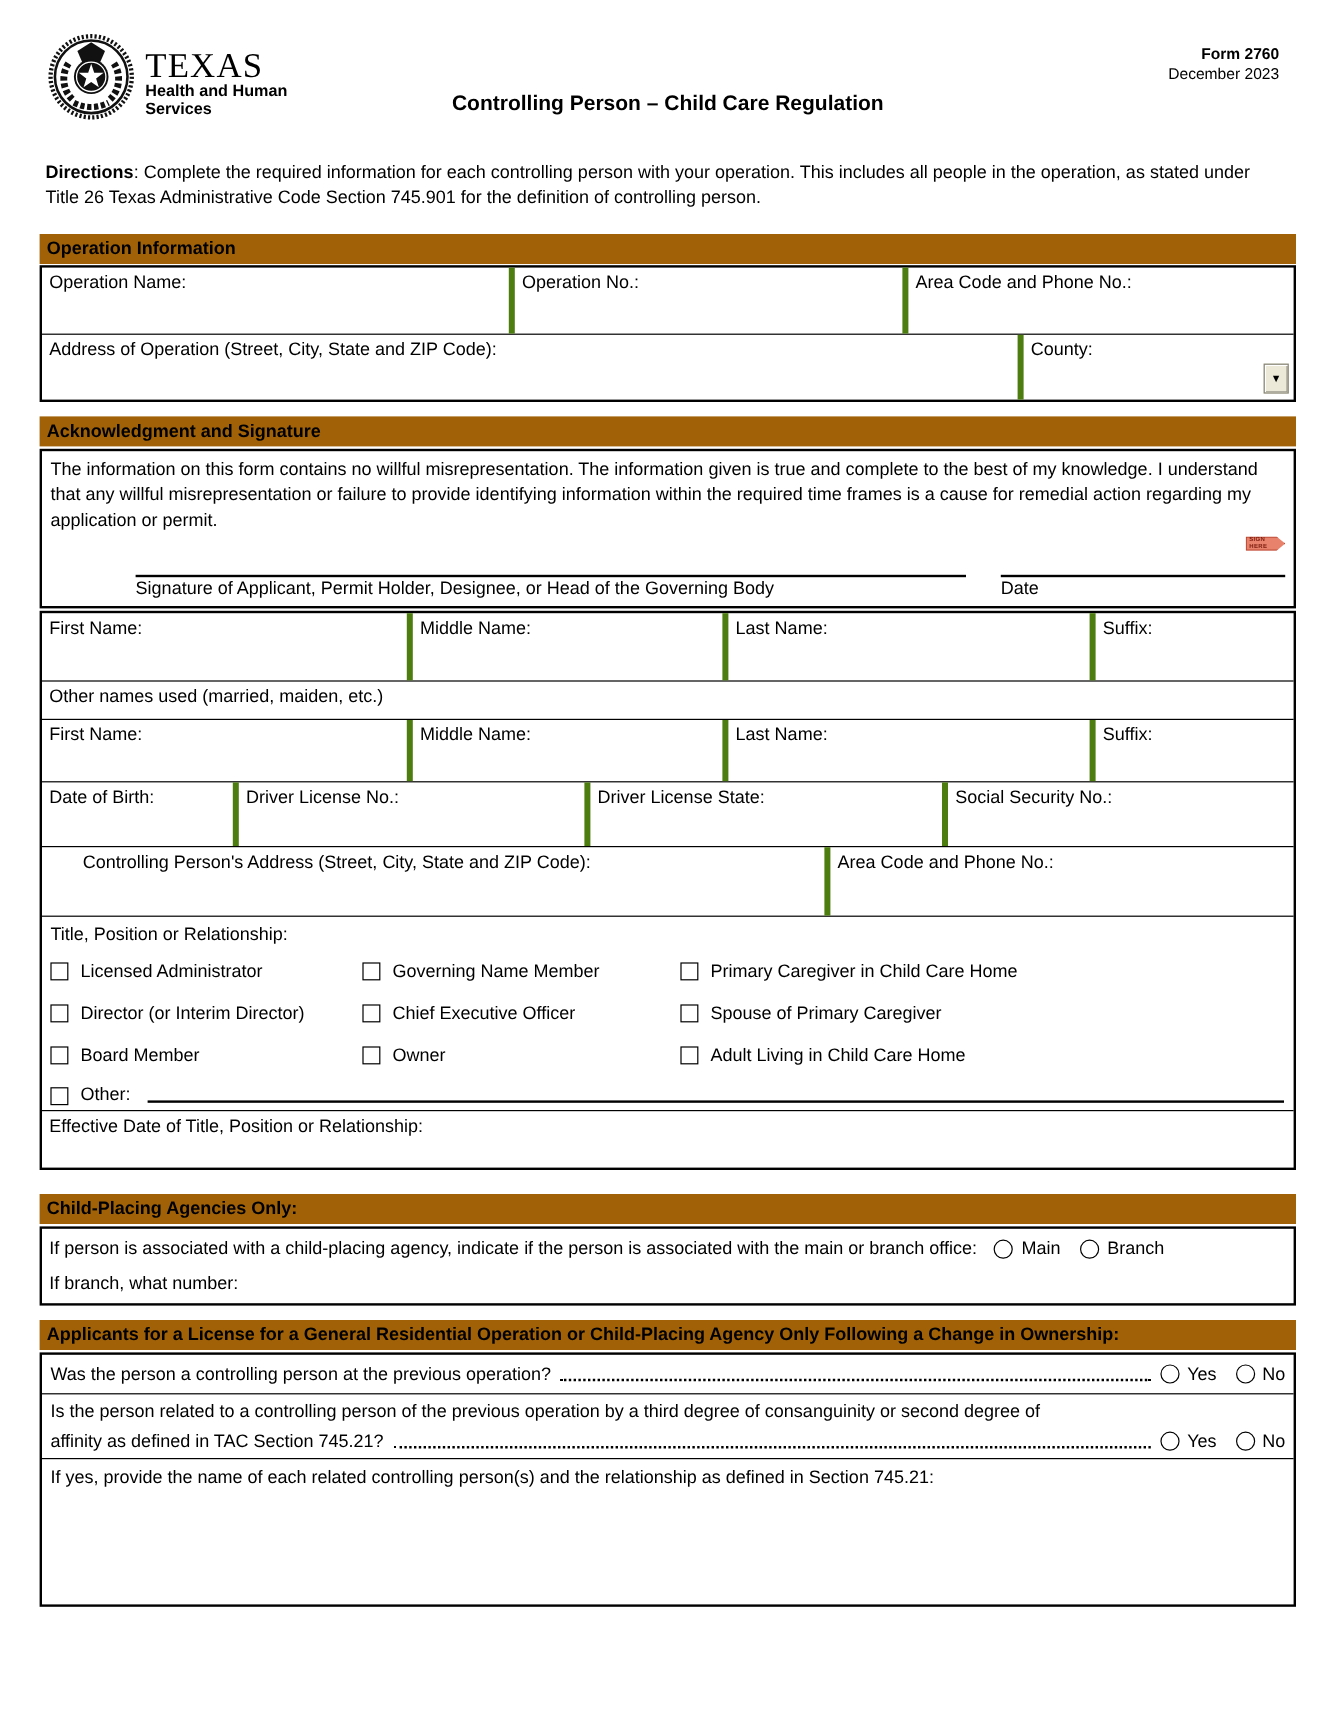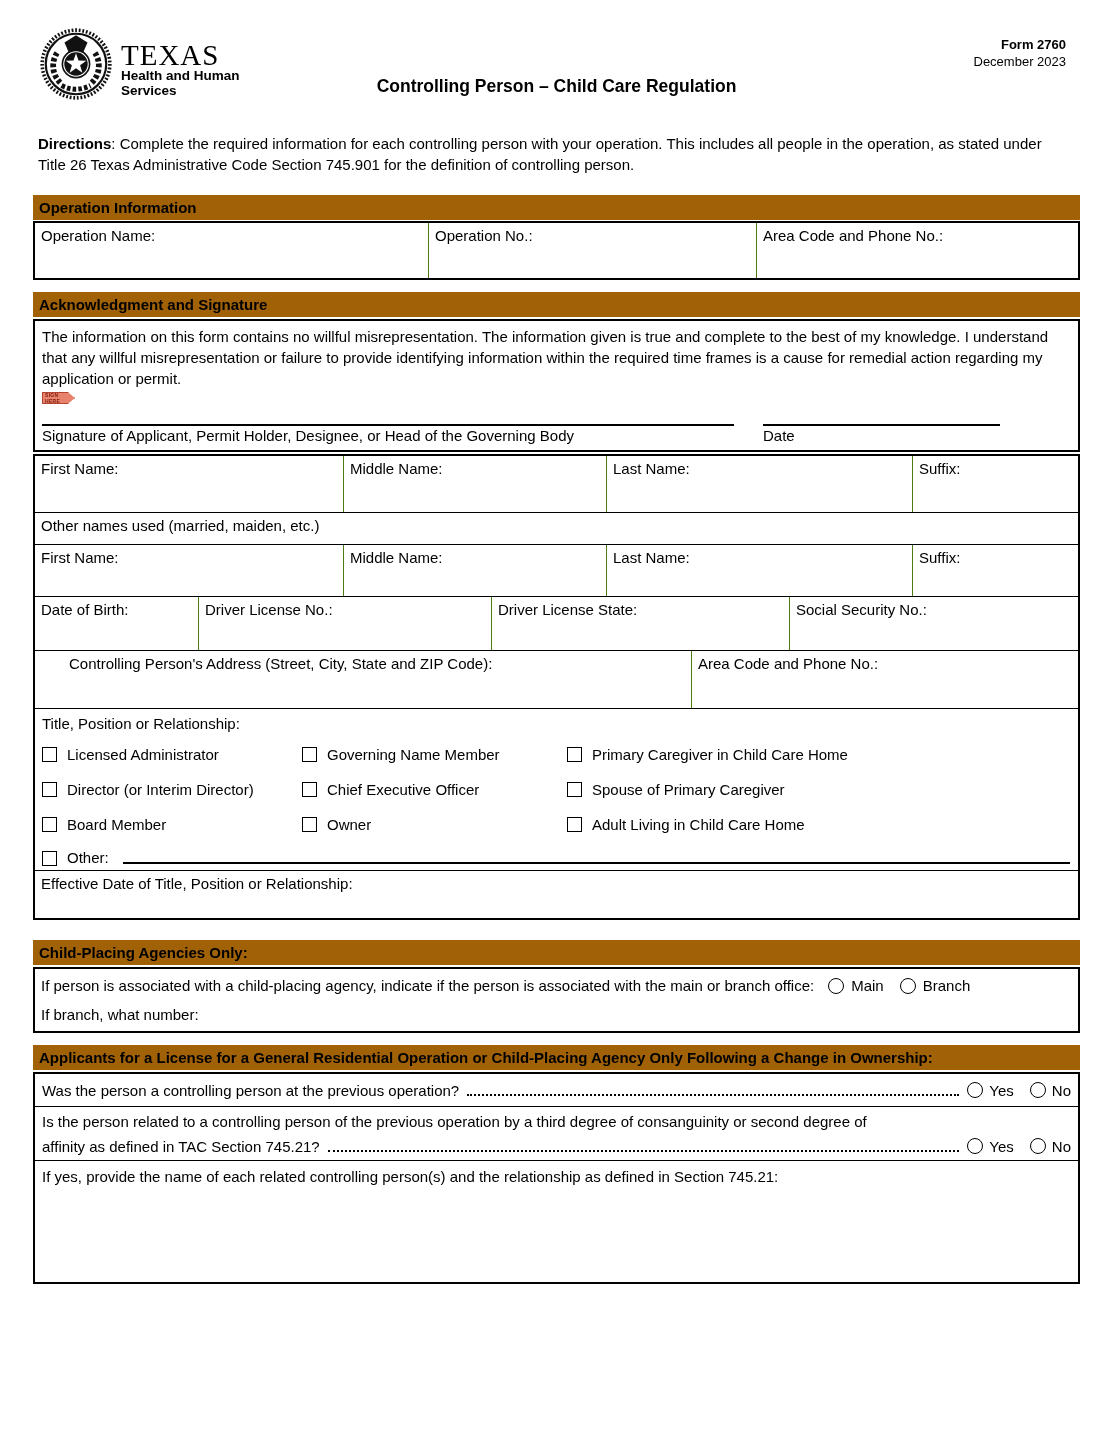--- a/index.html
+++ b/index.html
@@ -24,21 +24,21 @@
   
   .directions { margin:0 40px 0 38px; line-height:21px; }
   .directions b { font-weight:bold; }
 
   
   .mgn { margin-left:33px; margin-right:33px; }
   .sec-bar { background:#a16207; font-weight:bold; padding:2px 6px; line-height:21px; }
   .tbl { border:2px solid #000; background:#fff; }
   .trow { display:flex; }
   .trow.sep { border-top:1px solid #000; }
-  .cell { border-right:1px solid #4d7c0f; padding:4px 6px; position:relative; }
+  .cell { border-right:5px solid #4d7c0f; padding:4px 6px; position:relative; }
   .cell.last { border-right:none; }
 
   
   .combo {
     position:absolute; right:4px; bottom:5px; width:21px; height:25px;
     background:#ece9d8; border:1px solid #888578;
     box-shadow: inset 1px 1px 0 #fff, inset -1px -1px 0 #9c9a8d;
     display:flex; align-items:center; justify-content:center;
   }
   .combo .arr { font-size:9px; line-height:9px; }
@@ -119,24 +119,33 @@
 
   <p class="directions"><b>Directions</b><span>: Complete the required information for each controlling person with your operation. This includes all people in the operation, as stated under Title 26 Texas Administrative Code Section 745.901 for the definition of controlling person.</span></p>
 
   <div class="sec-bar mgn" style="margin-top:20px;">Operation Information</div>
   <div class="tbl mgn" style="margin-top:1px;">
     <div class="trow" style="height:55px;">
       <div class="cell" style="width:394px;"><span>Operation Name:</span></div>
       <div class="cell" style="width:328px;"><span>Operation No.:</span></div>
       <div class="cell last" style="flex:1;"><span>Area Code and Phone No.:</span></div>
     </div>
+    <div class="trow sep" style="height:55px;">
+      <div class="cell" style="width:818px;"><span>Address of Operation (Street, City, State and ZIP Code):</span></div>
+      <div class="cell last" style="flex:1;">
+        <span>County:</span>
+        <span class="combo">
+            <span class="arr">▼</span>
+          </span>
+      </div>
+    </div>
   </div>
 
   <div class="sec-bar mgn" style="margin-top:12px;">Acknowledgment and Signature</div>
-  <div class="ack-box mgn" style="margin-top:2px;">
+  <div class="ack-box mgn" style="margin-top:2px;align-items:flex-end;">
     <div class="ack-text">The information on this form contains no willful misrepresentation. The information given is true and complete to the best of my knowledge. I understand that any willful misrepresentation or failure to provide identifying information within the required time frames is a cause for remedial action regarding my application or permit.</div>
     <div class="signhere">
         <span>SIGN HERE</span>
       </div>
     <div class="sig-row">
       <div class="sig-left">
         <div class="sigline"></div>
         <div class="sig-label">Signature of Applicant, Permit Holder, Designee, or Head of the Governing Body</div>
       </div>
       <div class="sig-right">

